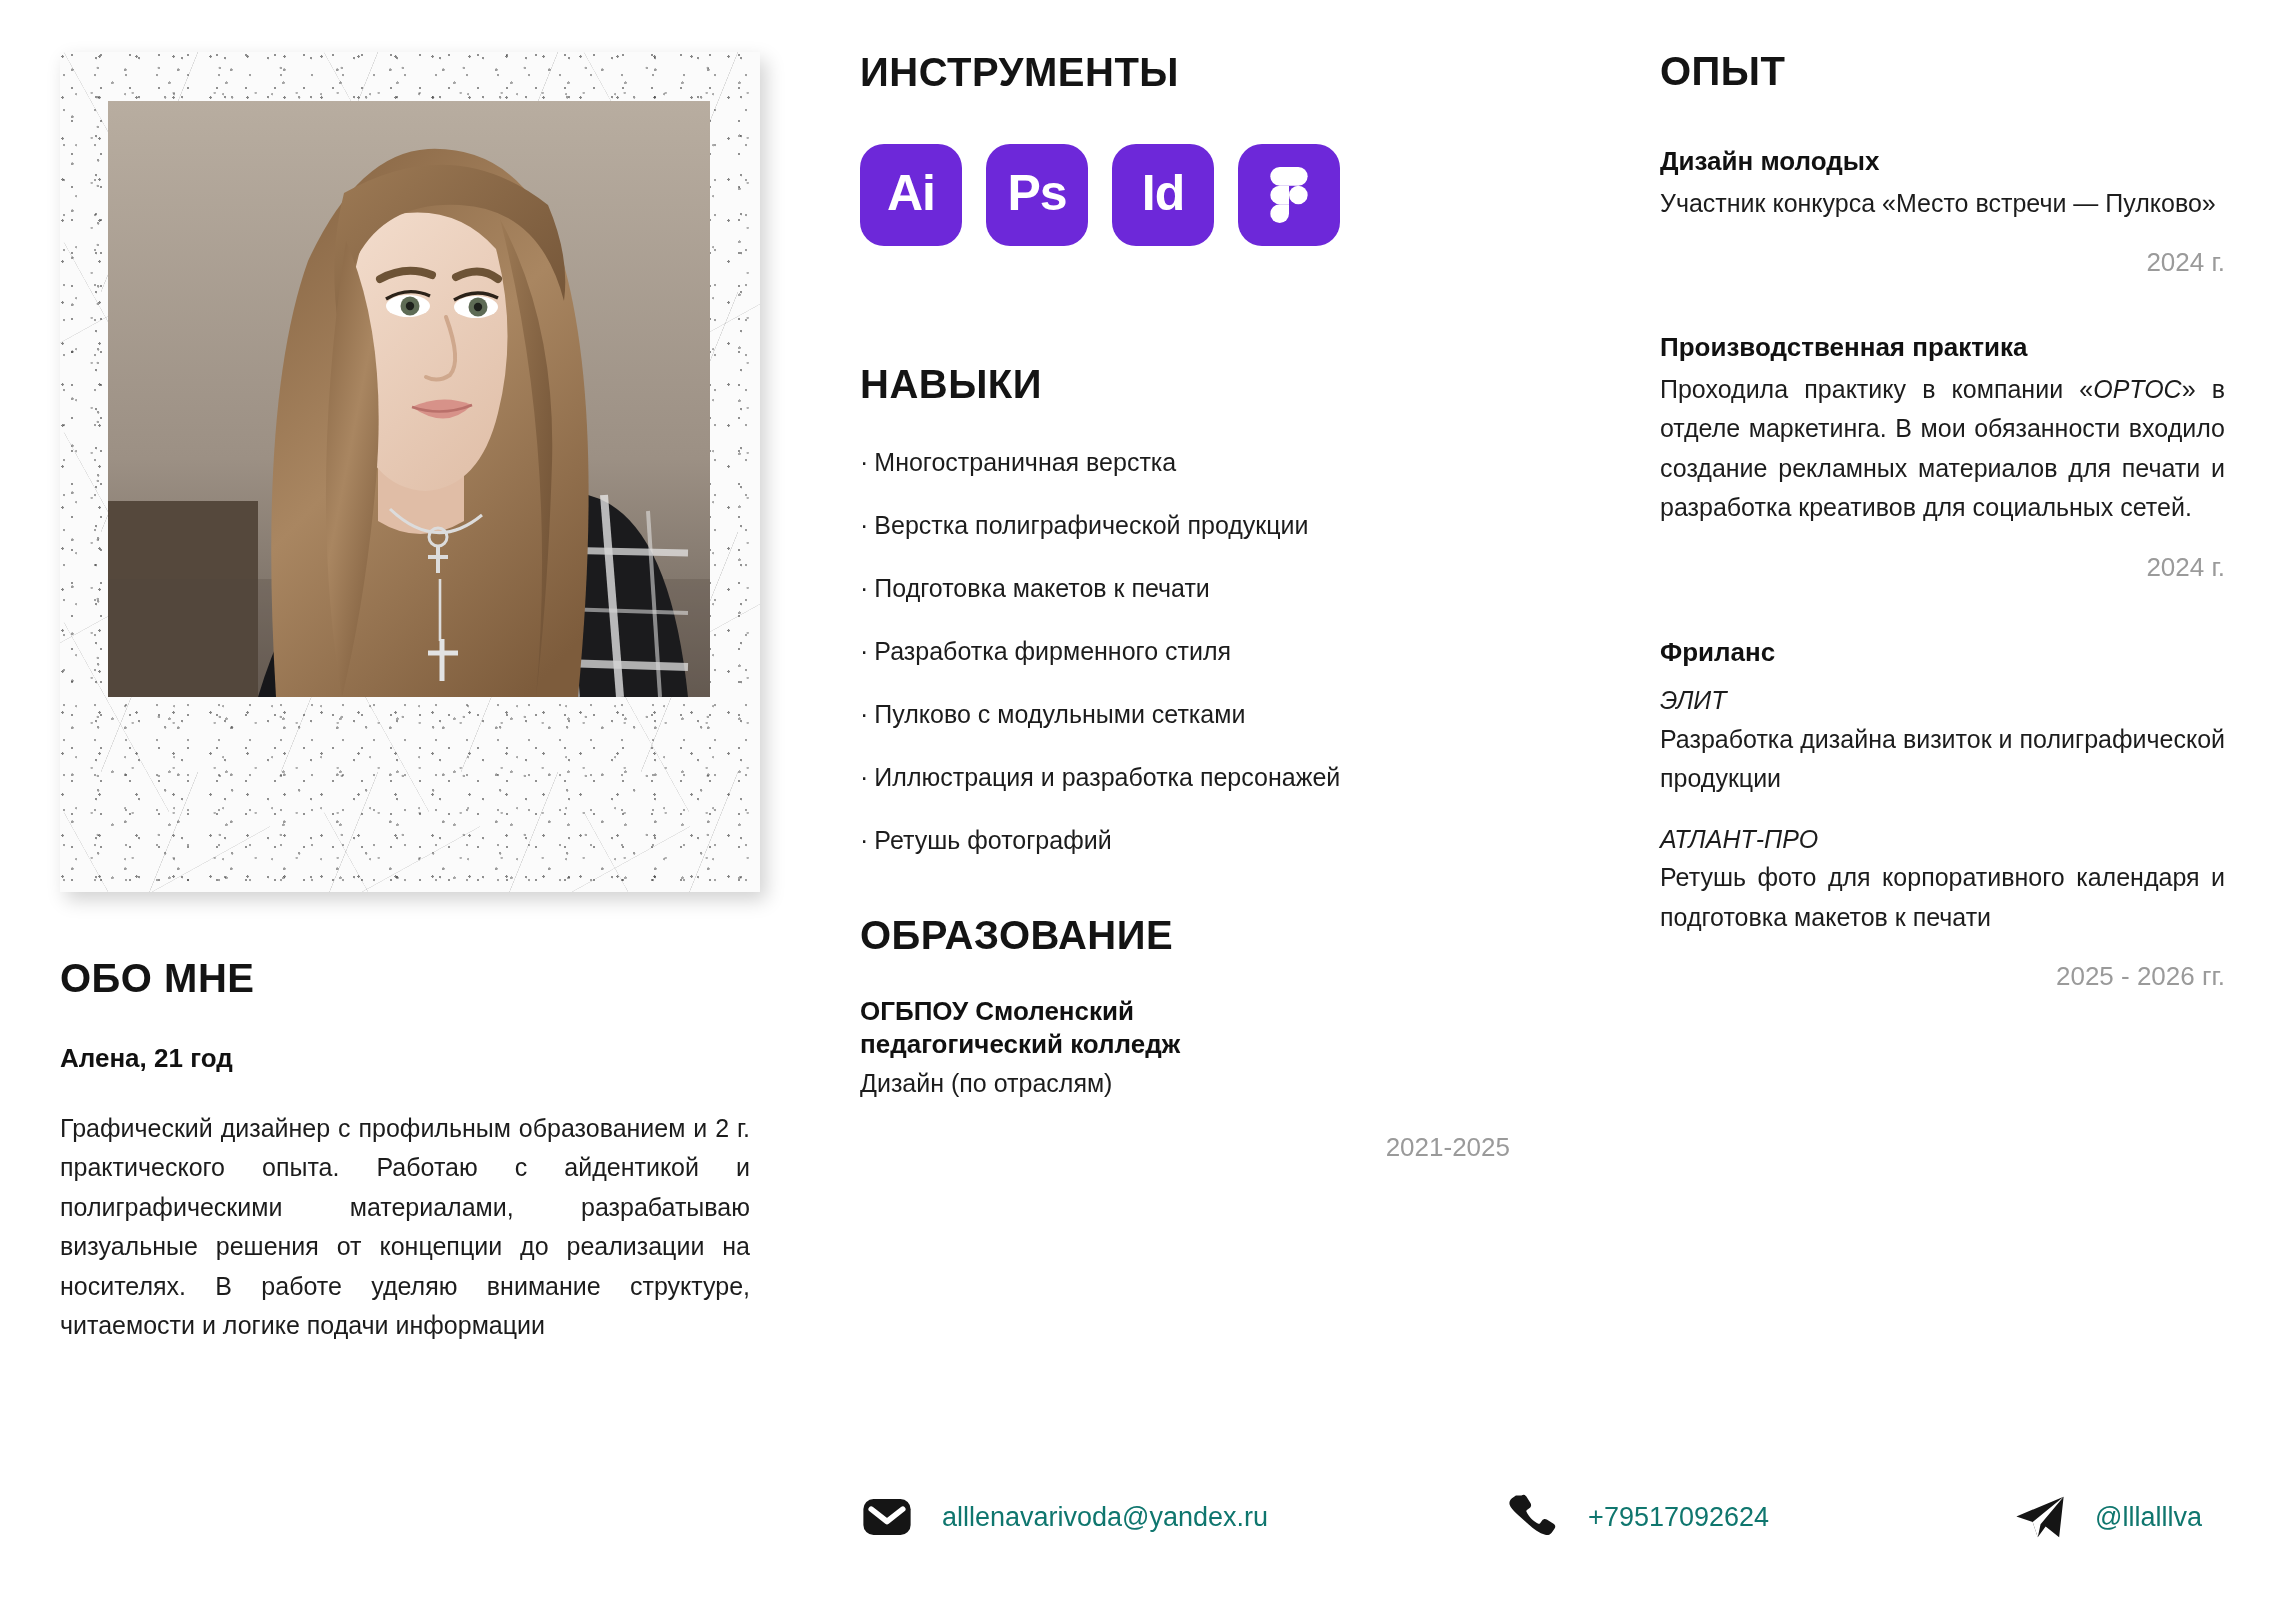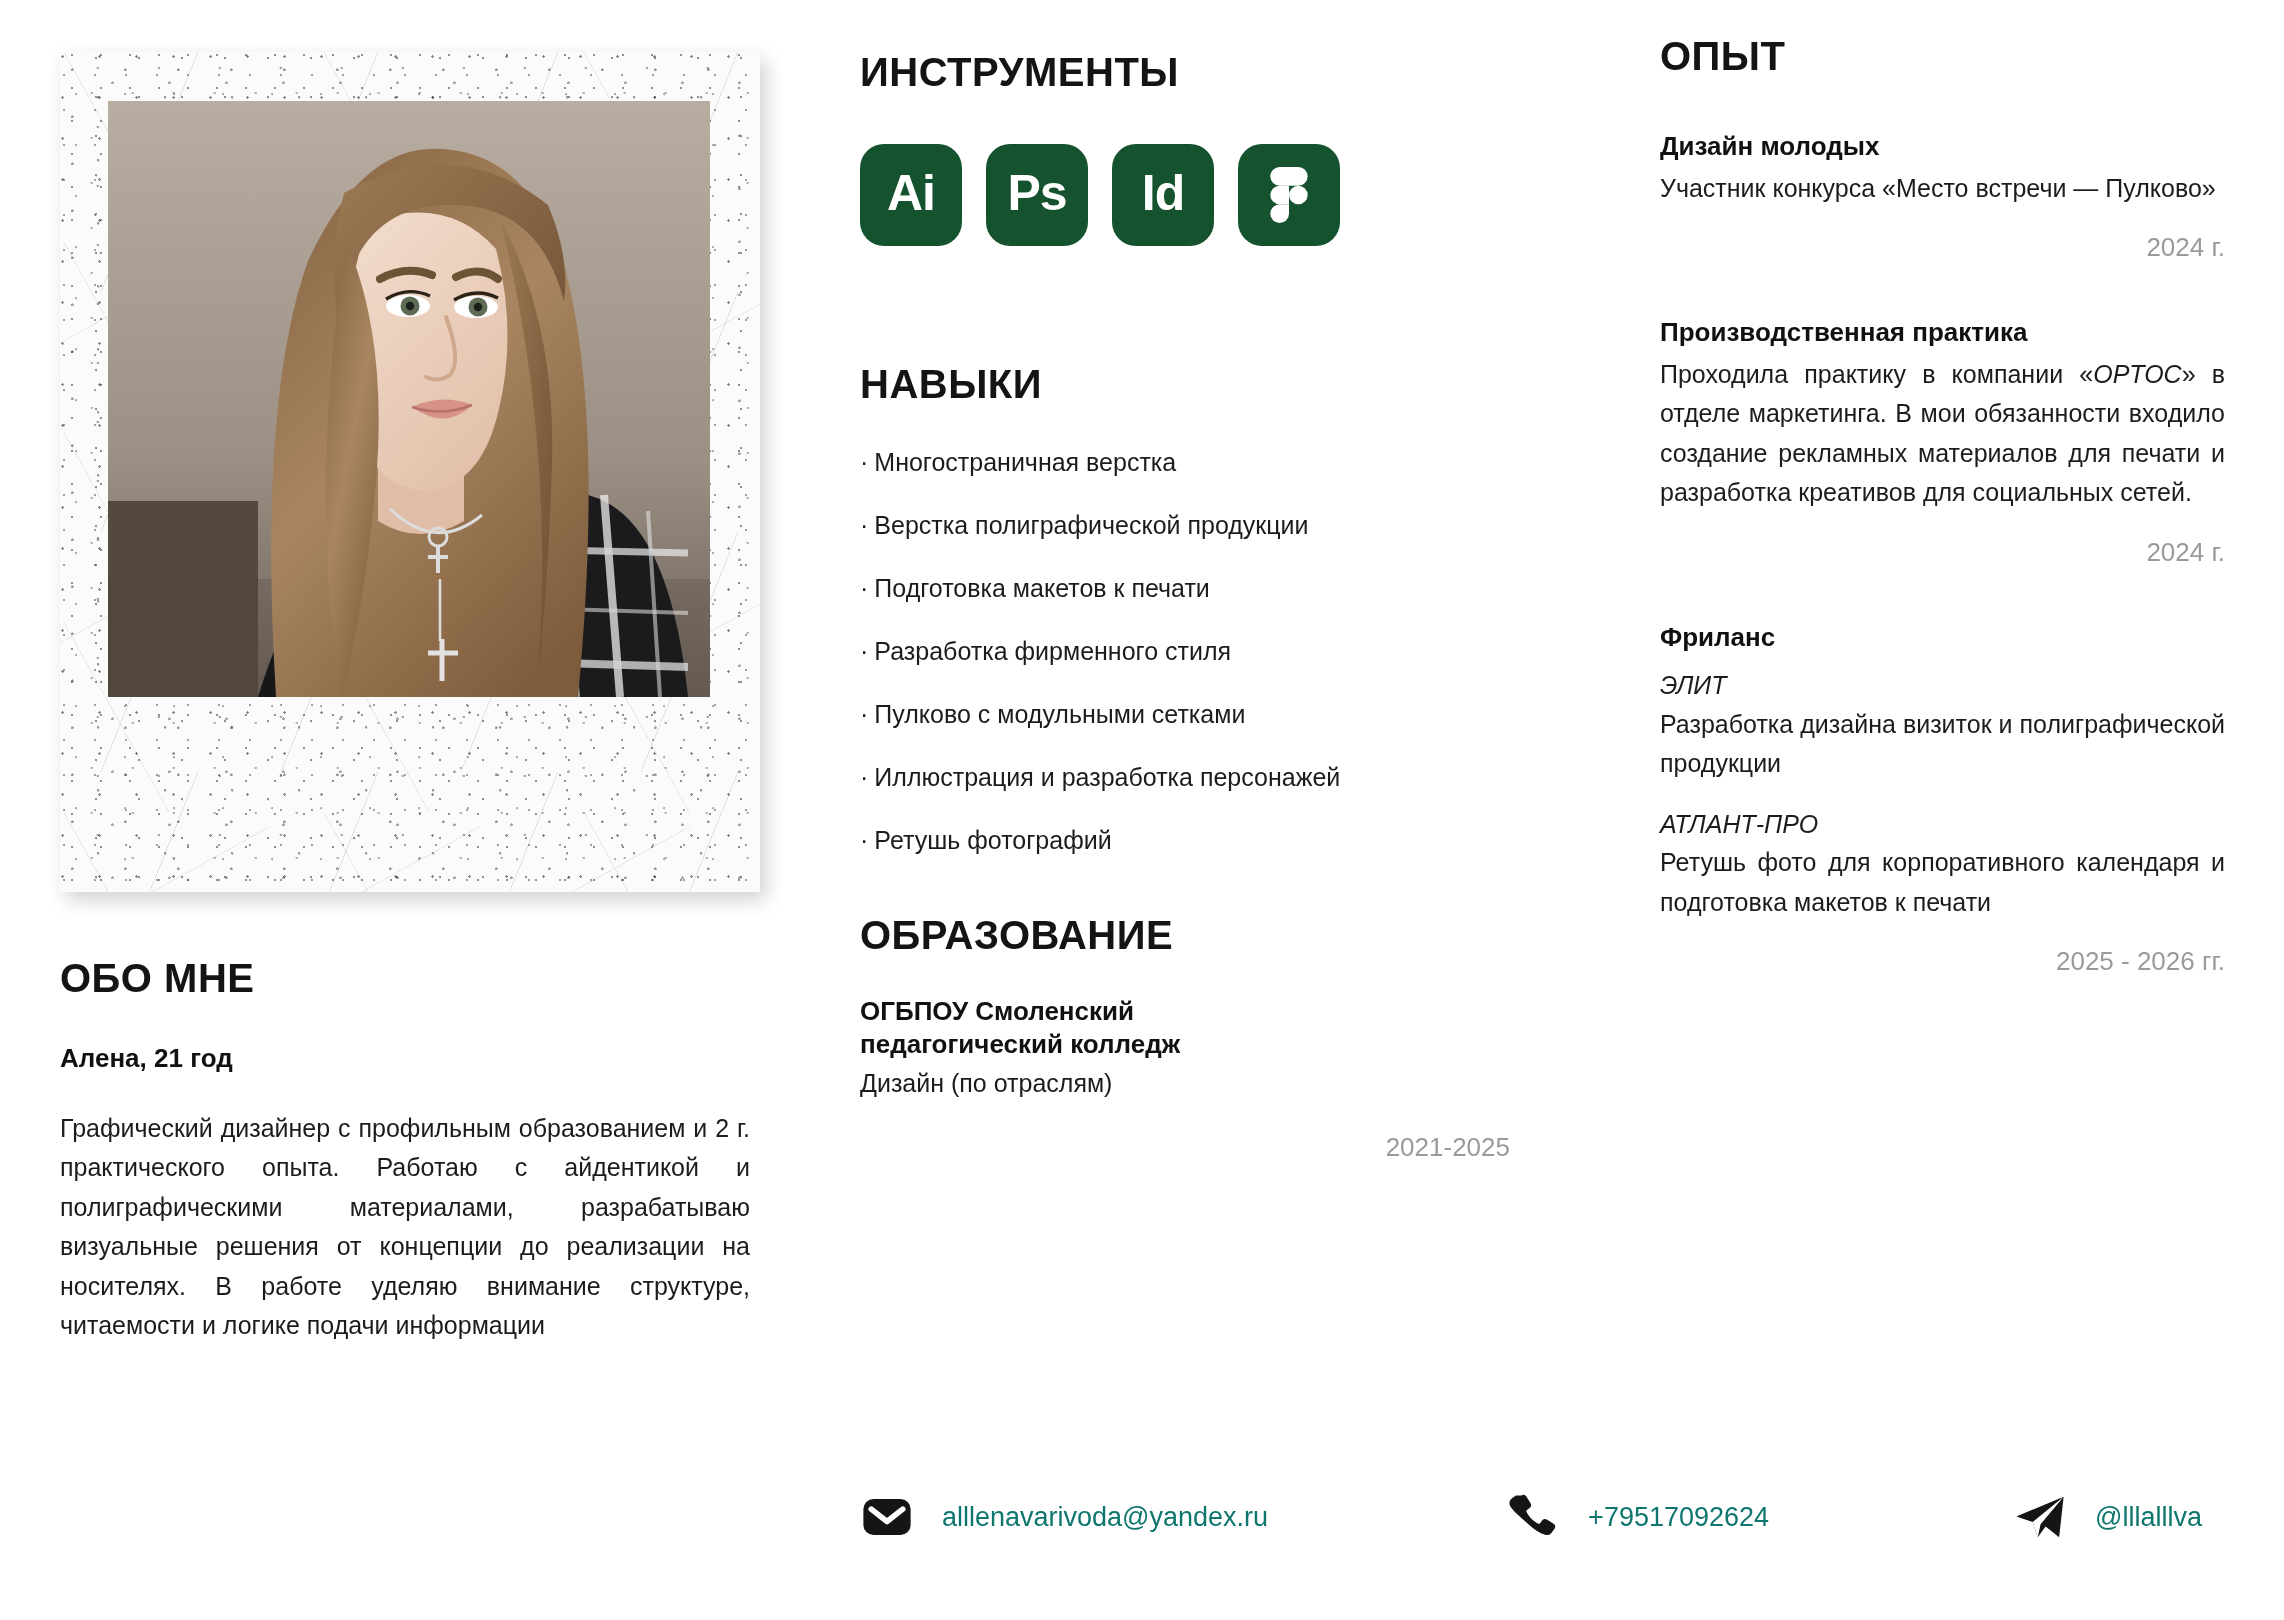--- a/index.html
+++ b/index.html
@@ -9,21 +9,21 @@
     font-family:"Liberation Sans","DejaVu Sans",sans-serif;
     color:#1a1a1a;
     overflow:hidden;
     position:relative;
   }
   .page{position:absolute;inset:0;}
 
   
   .col-left{position:absolute;left:60px;top:52px;width:720px;}
   .col-mid{position:absolute;left:860px;top:52px;width:690px;}
-  .col-right{position:absolute;left:1660px;top:36px;width:565px;}
+  .col-right{position:absolute;left:1660px;top:51px;width:565px;}
 
   
   .polaroid{
     position:relative;width:700px;height:840px;
     background:#fdfdfd;
     box-shadow:6px 8px 18px rgba(0,0,0,.18);
   }
   .polaroid .grain{
     position:absolute;inset:0;
     background-color:#fbfbfb;
@@ -76,21 +76,21 @@
   }
 
   
   .about-head{margin-top:66px;}
   .about-name{margin-top:44px;}
   .about-text{margin-top:34px;width:690px;}
 
   
   .tools{display:flex;gap:24px;margin-top:52px;}
   .tool{
-    width:102px;height:102px;border-radius:24px;background:#14532d;
+    width:102px;height:102px;border-radius:24px;background:#6d28d9;
     display:flex;align-items:center;justify-content:center;
     color:#fff;font-weight:700;font-size:50px;line-height:1;
     letter-spacing:-1px;
   }
   .tool span{transform:translateY(-2px);}
   .tool svg{width:56px;height:56px;}
 
   
   .skills-head{margin-top:118px;}
   .skills-list{margin-top:46px;list-style:none;padding:0;}

